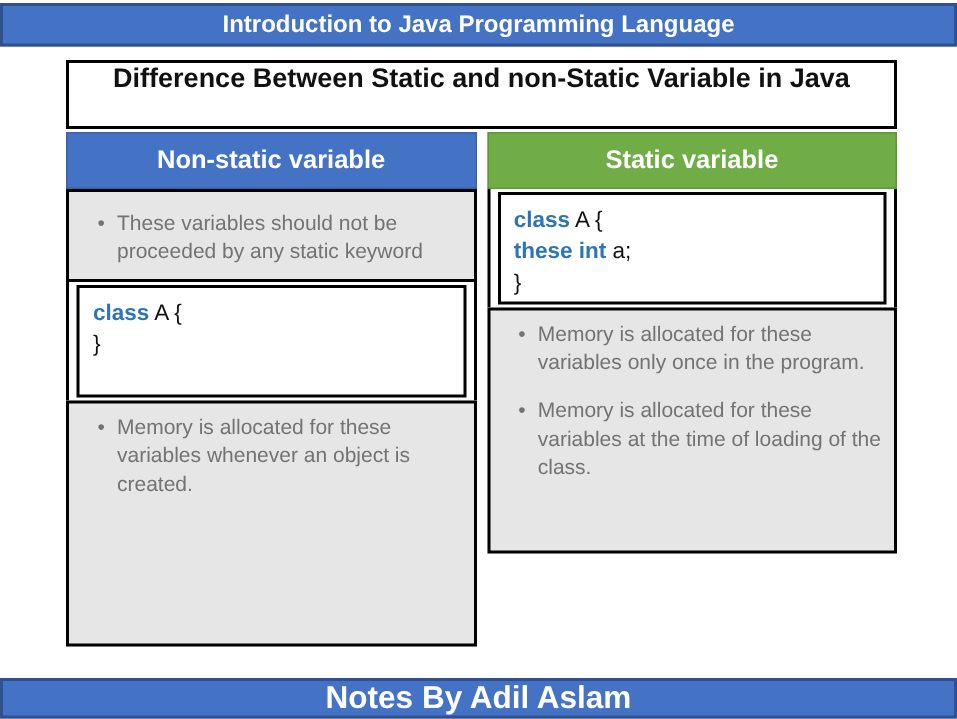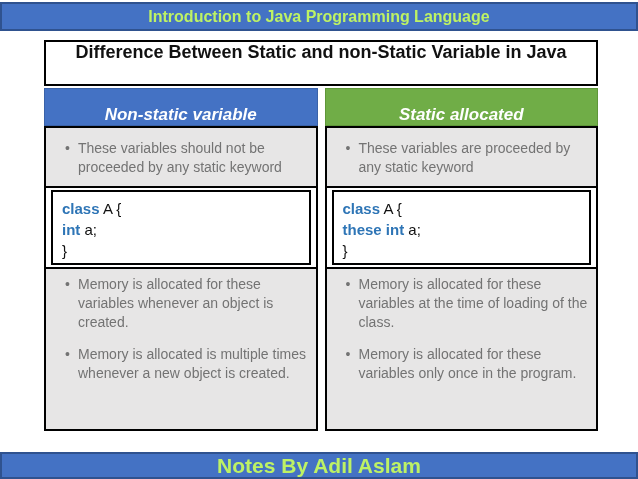--- a/index.html
+++ b/index.html
@@ -13,21 +13,21 @@
 
   .banner {
     position: absolute;
     left: 0;
     width: 638px;
     background: #4472C4;
     border: 2px solid #2F528F;
     display: flex;
     align-items: center;
     justify-content: center;
-    color: #bef264;
+    color: #ffffff;
     font-weight: bold;
   }
   .banner-top { top: 2px; height: 29px; font-size: 16px; }
   .banner-bottom { top: 452px; height: 27px; font-size: 21px; }
 
   .main {
     position: absolute;
     left: 44px;
     top: 40px;
     width: 554px;
@@ -44,26 +44,25 @@
     color: #111111;
     margin-bottom: 2px;
   }
 
   .table { display: flex; gap: 7px; }
   .col { flex: 1; display: flex; flex-direction: column; }
 
   .col-header {
     height: 38px;
     display: flex;
-    align-items: flex-end;
+    align-items: center;
     justify-content: center;
     color: #ffffff;
     font-weight: bold;
     font-size: 17px;
-    font-style: italic;
   }
   .col-header.blue  { background: #4472C4; border: 1px solid #3A62A8; }
   .col-header.green { background: #70AD47; border: 1px solid #5F9639; }
 
   .cell-gray {
     background: #E7E6E6;
     border: 2px solid #000000;
   }
   .cell-row1 { height: 62px; }
   .cell-row3 { height: 164px; }
@@ -123,52 +122,45 @@
         <span>Non-static variable</span>
       </div>
       <div class="cell-gray cell-row1">
         <ul class="bullets">
           <li>These variables should not be proceeded by any static keyword</li>
         </ul>
       </div>
       <div class="cell-code">
         <div class="code-box">
           <div class="code-line"><span class="kw">class</span><span> A {</span></div>
-          <div class="code-line"><span class="kw">int</span><span> a;</span></div>
           <div class="code-line"><span class="kw"></span><span>}</span></div>
         </div>
       </div>
       <div class="cell-gray cell-row3">
         <ul class="bullets">
           <li>Memory is allocated for these variables whenever an object is created.</li>
-          <li>Memory is allocated is multiple times whenever a new object is created.</li>
         </ul>
       </div>
     </div>
 
     <div class="col">
       <div class="col-header green">
-        <span>Static allocated</span>
-      </div>
-      <div class="cell-gray cell-row1">
-        <ul class="bullets">
-          <li>These variables are proceeded by any static keyword</li>
-        </ul>
+        <span>Static variable</span>
       </div>
       <div class="cell-code">
         <div class="code-box">
           <div class="code-line"><span class="kw">class</span><span> A {</span></div>
           <div class="code-line"><span class="kw">these int</span><span> a;</span></div>
           <div class="code-line"><span class="kw"></span><span>}</span></div>
         </div>
       </div>
       <div class="cell-gray cell-row3">
         <ul class="bullets">
+          <li>Memory is allocated for these variables only once in the program.</li>
           <li>Memory is allocated for these variables at the time of loading of the class.</li>
-          <li>Memory is allocated for these variables only once in the program.</li>
         </ul>
       </div>
     </div>
 
   </div>
 </div>
 
 <div class="banner banner-bottom">
   <span>Notes By Adil Aslam</span>
 </div>

